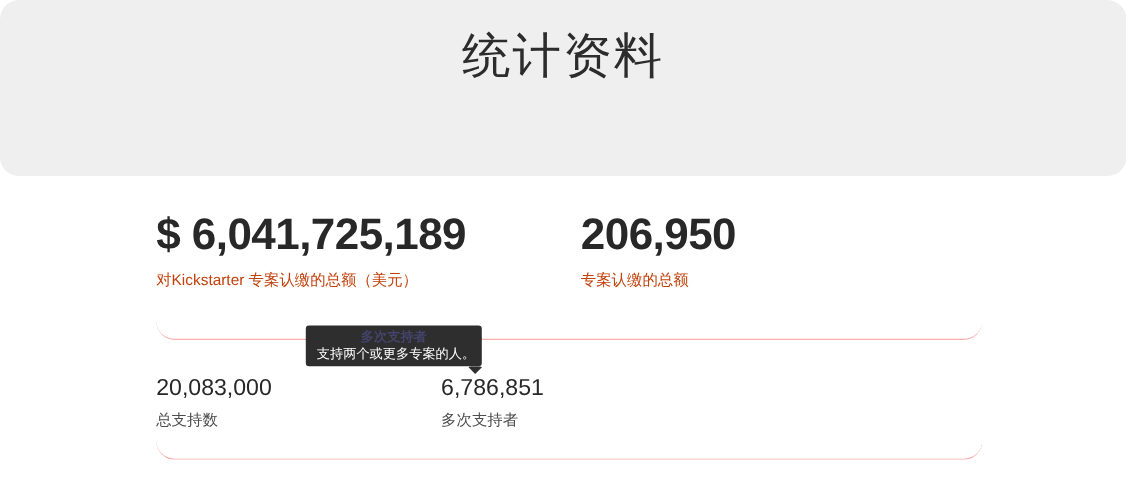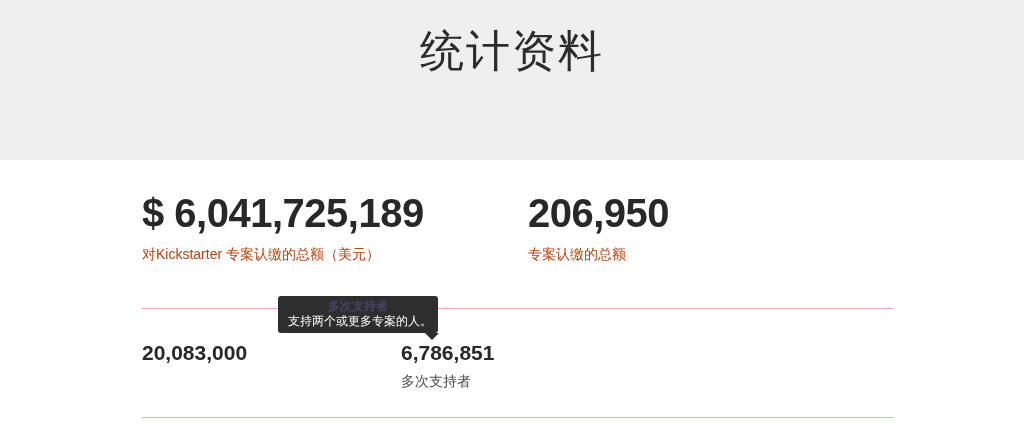--- a/index.html
+++ b/index.html
@@ -1,15 +1,15 @@
 <!DOCTYPE html>
 <html><head>
 <meta charset="utf-8">
 <style>
-  * { margin: 0; padding: 0; box-sizing: border-box; }
+  * { margin: 0; padding: 0; box-sizing: border-box; border-radius: 17px; }
   html, body { width: 1024px; height: 439px; }
   body {
     font-family: "Liberation Sans", sans-serif;
     background: #ffffff;
     position: relative;
     overflow: hidden;
   }
 
   
   .hero {
@@ -55,21 +55,21 @@
     white-space: nowrap;
   }
   .stat-label {
     font-size: 14px;
     color: #c2410c;
     margin-top: 13px;
     white-space: nowrap;
   }
   .stat-value-sm {
     font-size: 21px;
-    font-weight: 700;
+    font-weight: 400;
     color: #282828;
     line-height: 1;
     white-space: nowrap;
   }
   .stat-label-sm {
     font-size: 14px;
     color: #4d4d4d;
     margin-top: 10px;
     white-space: nowrap;
   }
@@ -127,20 +127,21 @@
     </div>
     <div class="stat">
       <div class="stat-value-lg">206,950</div>
       <div class="stat-label">专案认缴的总额</div>
     </div>
   </div>
 
   <div class="row row-secondary">
     <div class="stat">
       <div class="stat-value-sm">20,083,000</div>
+      <div class="stat-label-sm">总支持数</div>
     </div>
     <div class="stat">
       <div class="stat-value-sm">6,786,851</div>
       <div class="stat-label-sm">多次支持者</div>
     </div>
   </div>
 
 </main>
 
 <div class="tooltip">

